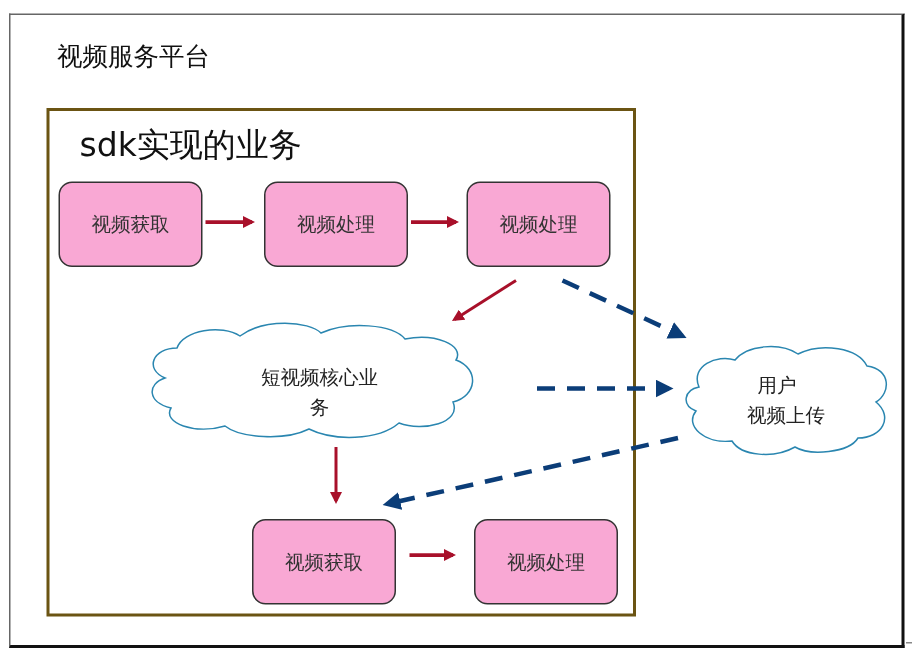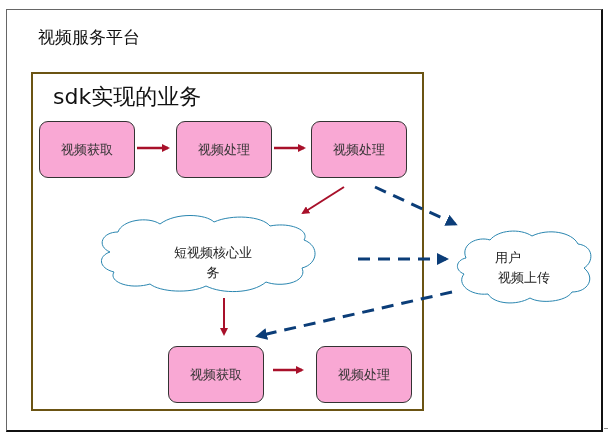--- a/index.html
+++ b/index.html
@@ -61,16 +61,16 @@
   <span>视频处理</span>
 </div>
 <div class="box" style="left:168px; top:346px;">
   <span>视频获取</span>
 </div>
 <div class="box" style="left:316px; top:346px;">
   <span>视频处理</span>
 </div>
 
 <div class="cloud-label" style="left:168px; top:243px; width:90px;">短视频核心业务</div>
-<div class="cloud-label" style="left:468px; top:248px; width:80px;">用户</div>
+<div class="cloud-label" style="left:478px; top:248px; width:80px;">用户</div>
 <div class="cloud-label" style="left:484px; top:268px; width:80px;">视频上传</div>
 
 <div class="corner-mark"></div>
 
 </body></html>

